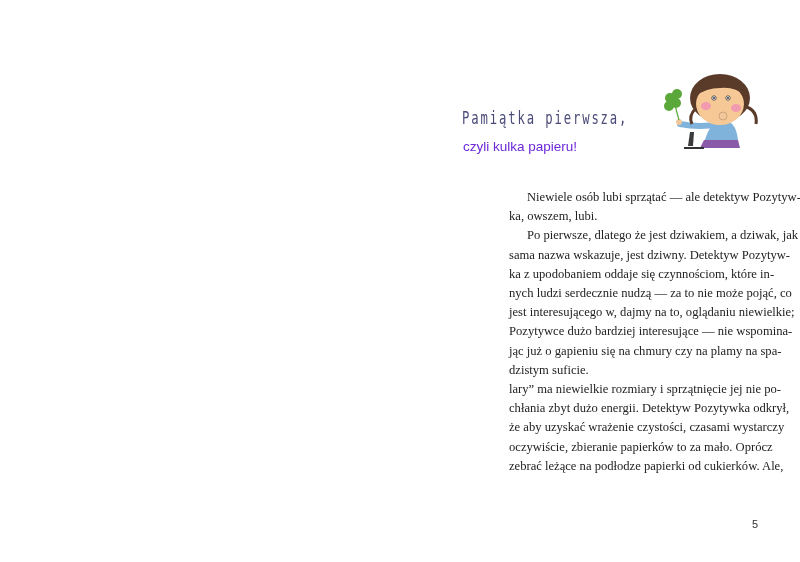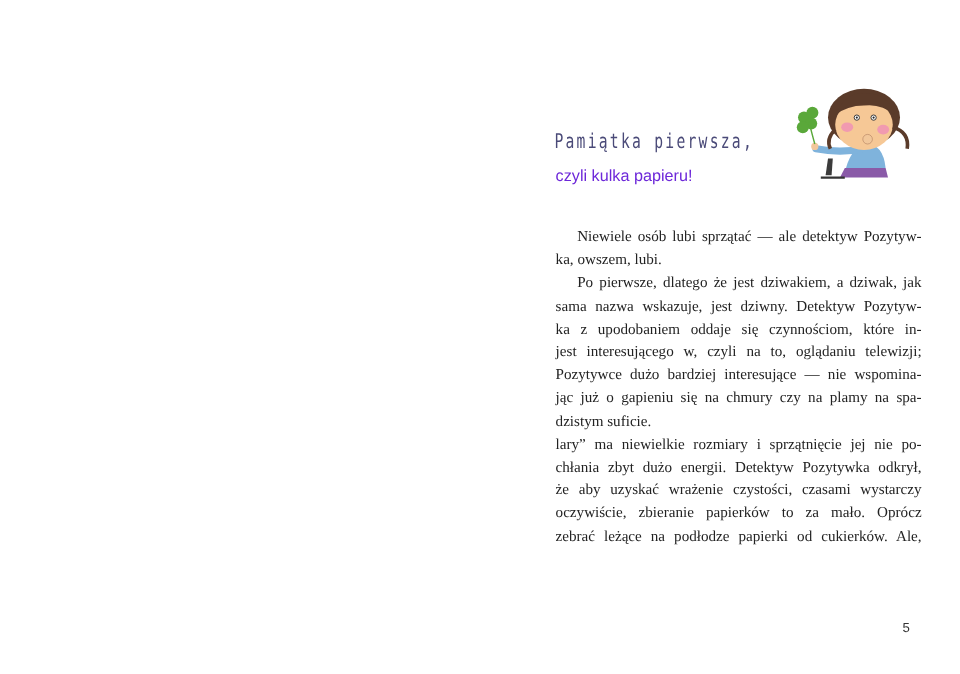--- a/index.html
+++ b/index.html
@@ -16,21 +16,21 @@
       font-family: "Liberation Sans", sans-serif;
       font-size: 13.5px; color: #6d28d9; white-space: nowrap;
     }
     .illustration { position: absolute; left: 660px; top: 68px; width: 105px; height: 90px; }
     .body-text {
       position: absolute; left: 463px; top: 188px; width: 305px;
       font-family: "Liberation Serif", serif;
       font-size: 12.6px; line-height: 19.2px; color: #222;
     }
     .para { margin: 0; text-align: justify; text-align-last: left; }
-    .line { display: block; white-space: nowrap; text-align-last: justify; }
+    .line { display: block; white-space: nowrap; text-align-last: justify; margin-left: 46px; }
     .line.last { text-align-last: left; }
     .line.indent { padding-left: 18px; }
     .page-number {
       position: absolute; left: 752px; top: 518px;
       font-family: "Liberation Sans", sans-serif; font-size: 11px; color: #333;
     }
   </style>
 </head>
 <body>
 
@@ -82,21 +82,22 @@
 
   <div class="body-text">
     <p class="para">
       <span class="line indent">Niewiele osób lubi sprzątać — ale detektyw Pozytyw-</span>
       <span class="line last">ka, owszem, lubi.</span>
     </p>
     <p class="para">
       <span class="line indent">Po pierwsze, dlatego że jest dziwakiem, a dziwak, jak</span>
       <span class="line">sama nazwa wskazuje, jest dziwny. Detektyw Pozytyw-</span>
       <span class="line">ka z upodobaniem oddaje się czynnościom, które in-</span>
-      <span class="line">jest interesującego w, czyli na to, oglądaniu telewizji;</span>
+      <span class="line">nych ludzi serdecznie nudzą — za to nie może pojąć, co</span>
+      <span class="line">jest interesującego w, dajmy na to, oglądaniu niewielkie;</span>
       <span class="line">Pozytywce dużo bardziej interesujące — nie wspomina-</span>
       <span class="line">jąc już o gapieniu się na chmury czy na plamy na spa-</span>
       <span class="line last">dzistym suficie.</span>
     </p>
     <p class="para">
       <span class="line">lary” ma niewielkie rozmiary i sprzątnięcie jej nie po-</span>
       <span class="line">chłania zbyt dużo energii. Detektyw Pozytywka odkrył,</span>
       <span class="line">że aby uzyskać wrażenie czystości, czasami wystarczy</span>
       <span class="line">oczywiście, zbieranie papierków to za mało. Oprócz</span>
       <span class="line">zebrać leżące na podłodze papierki od cukierków. Ale,</span>

